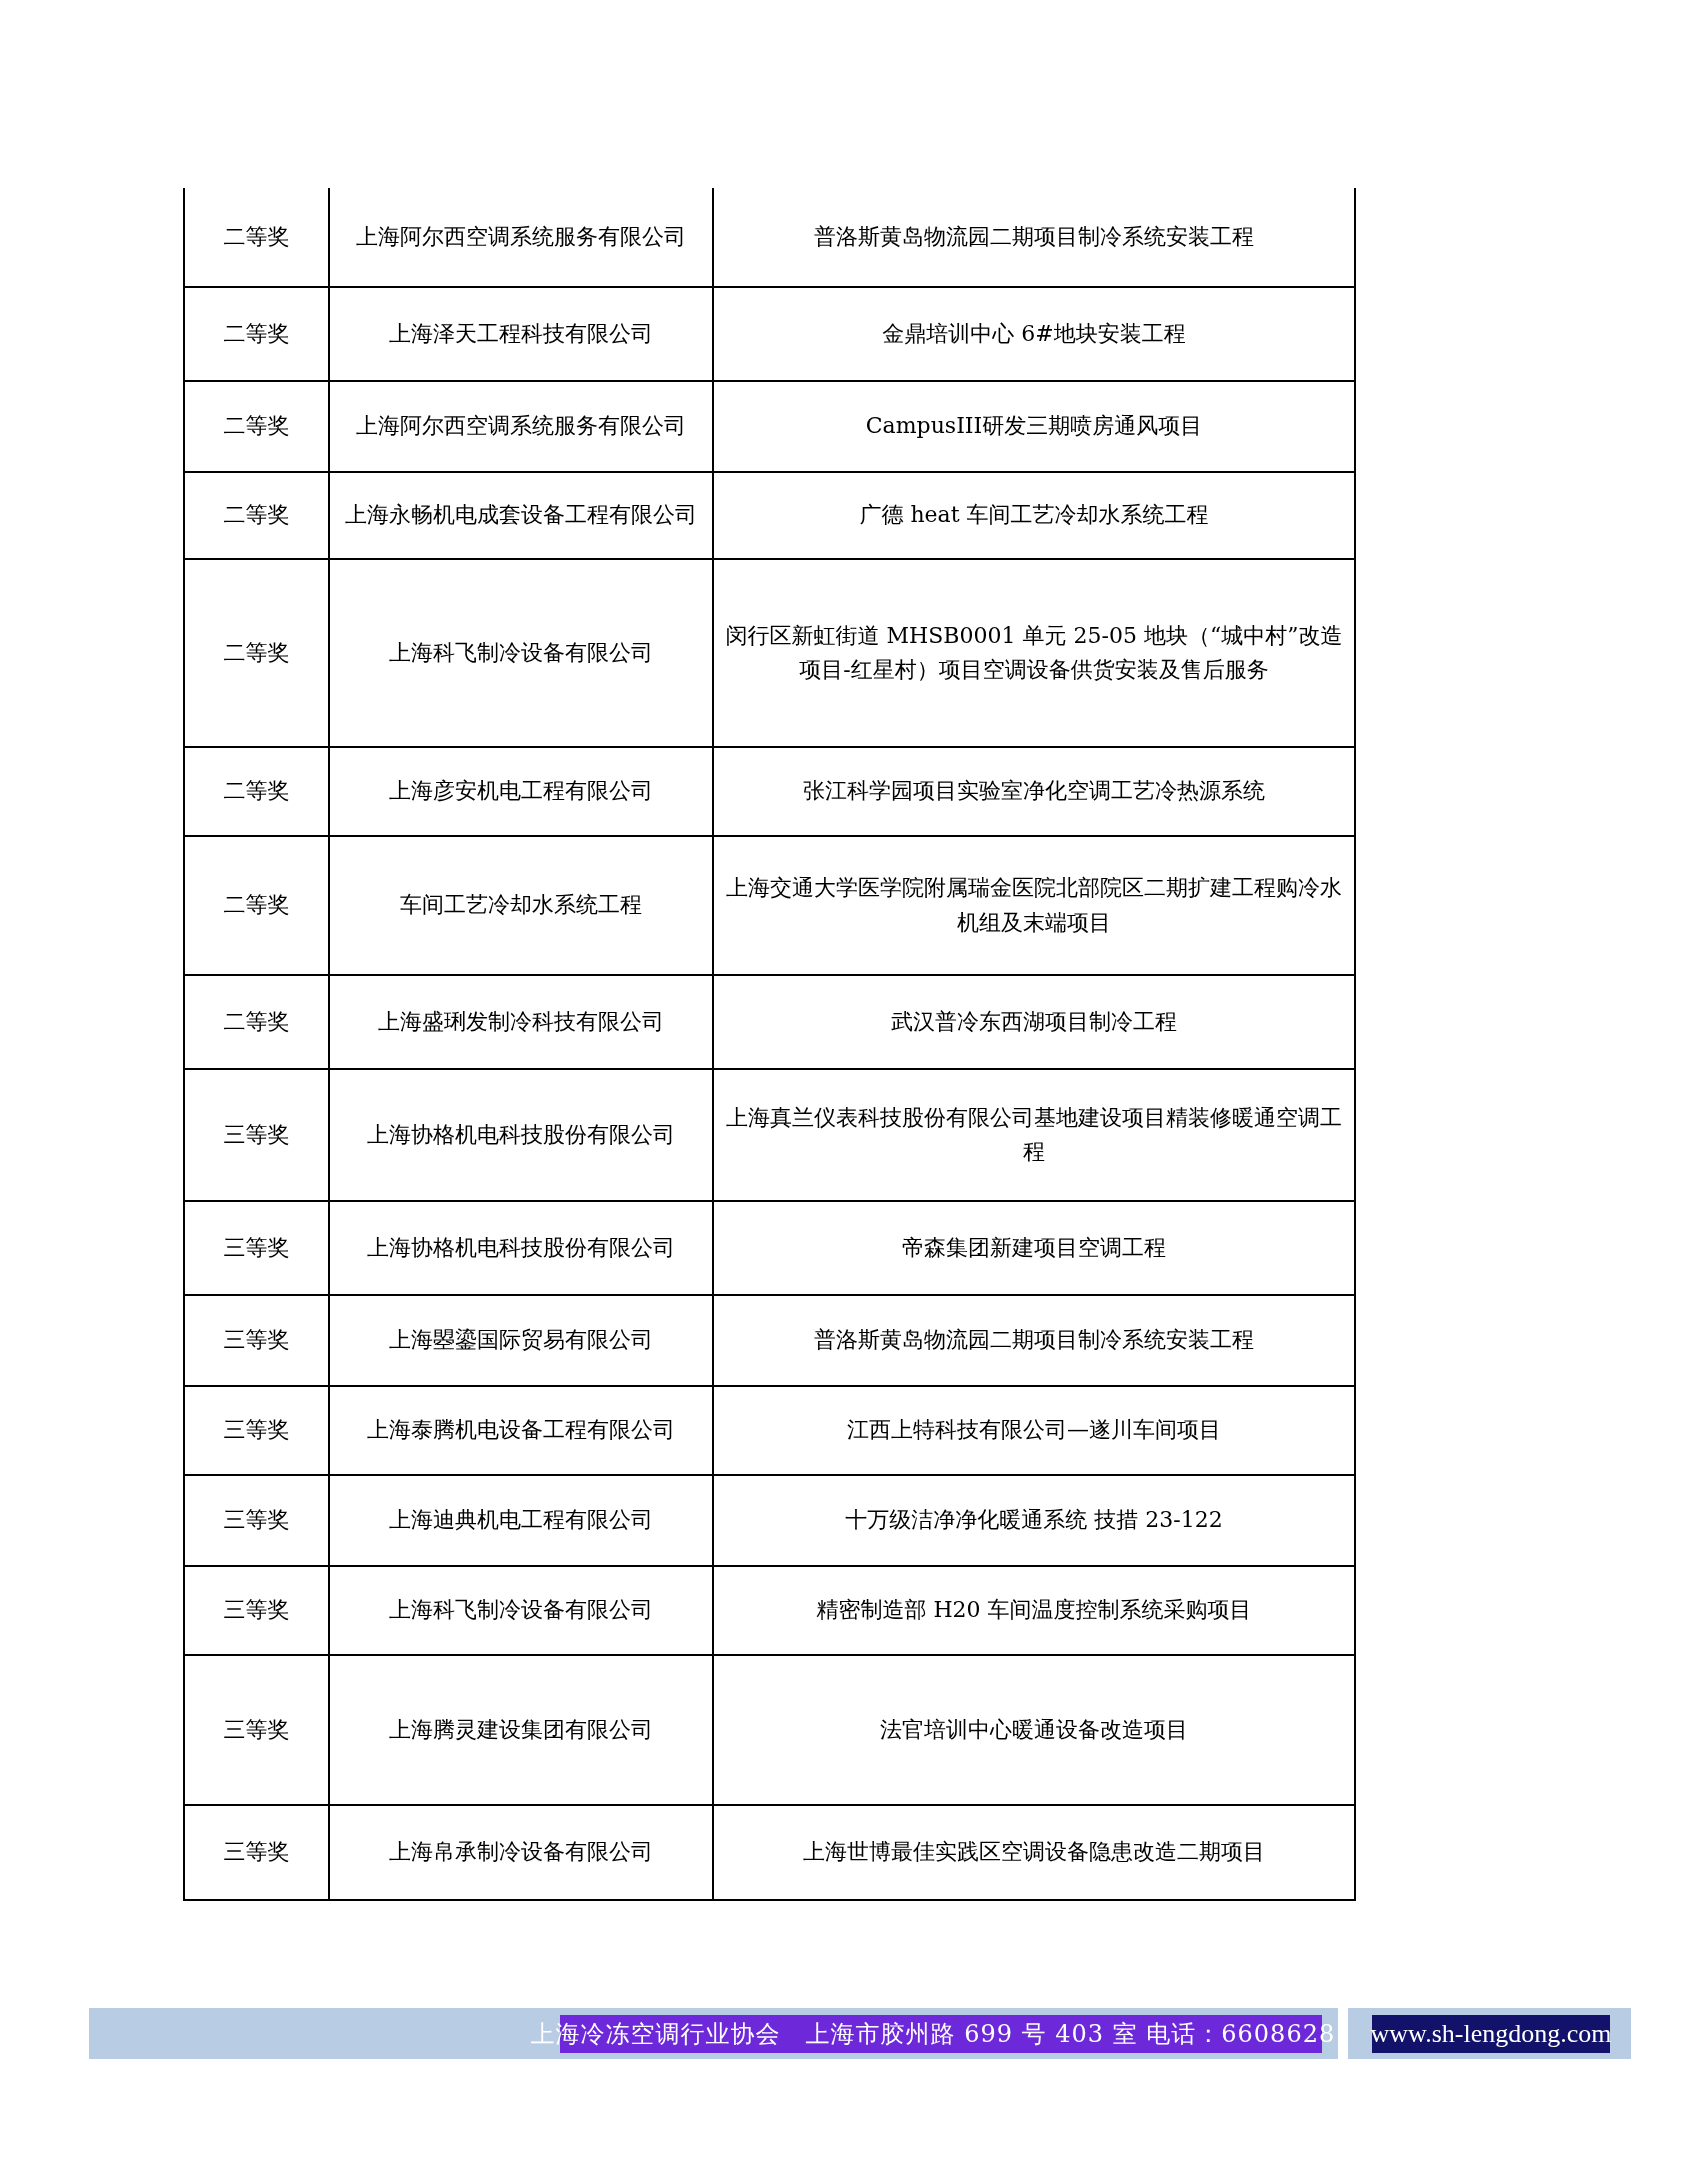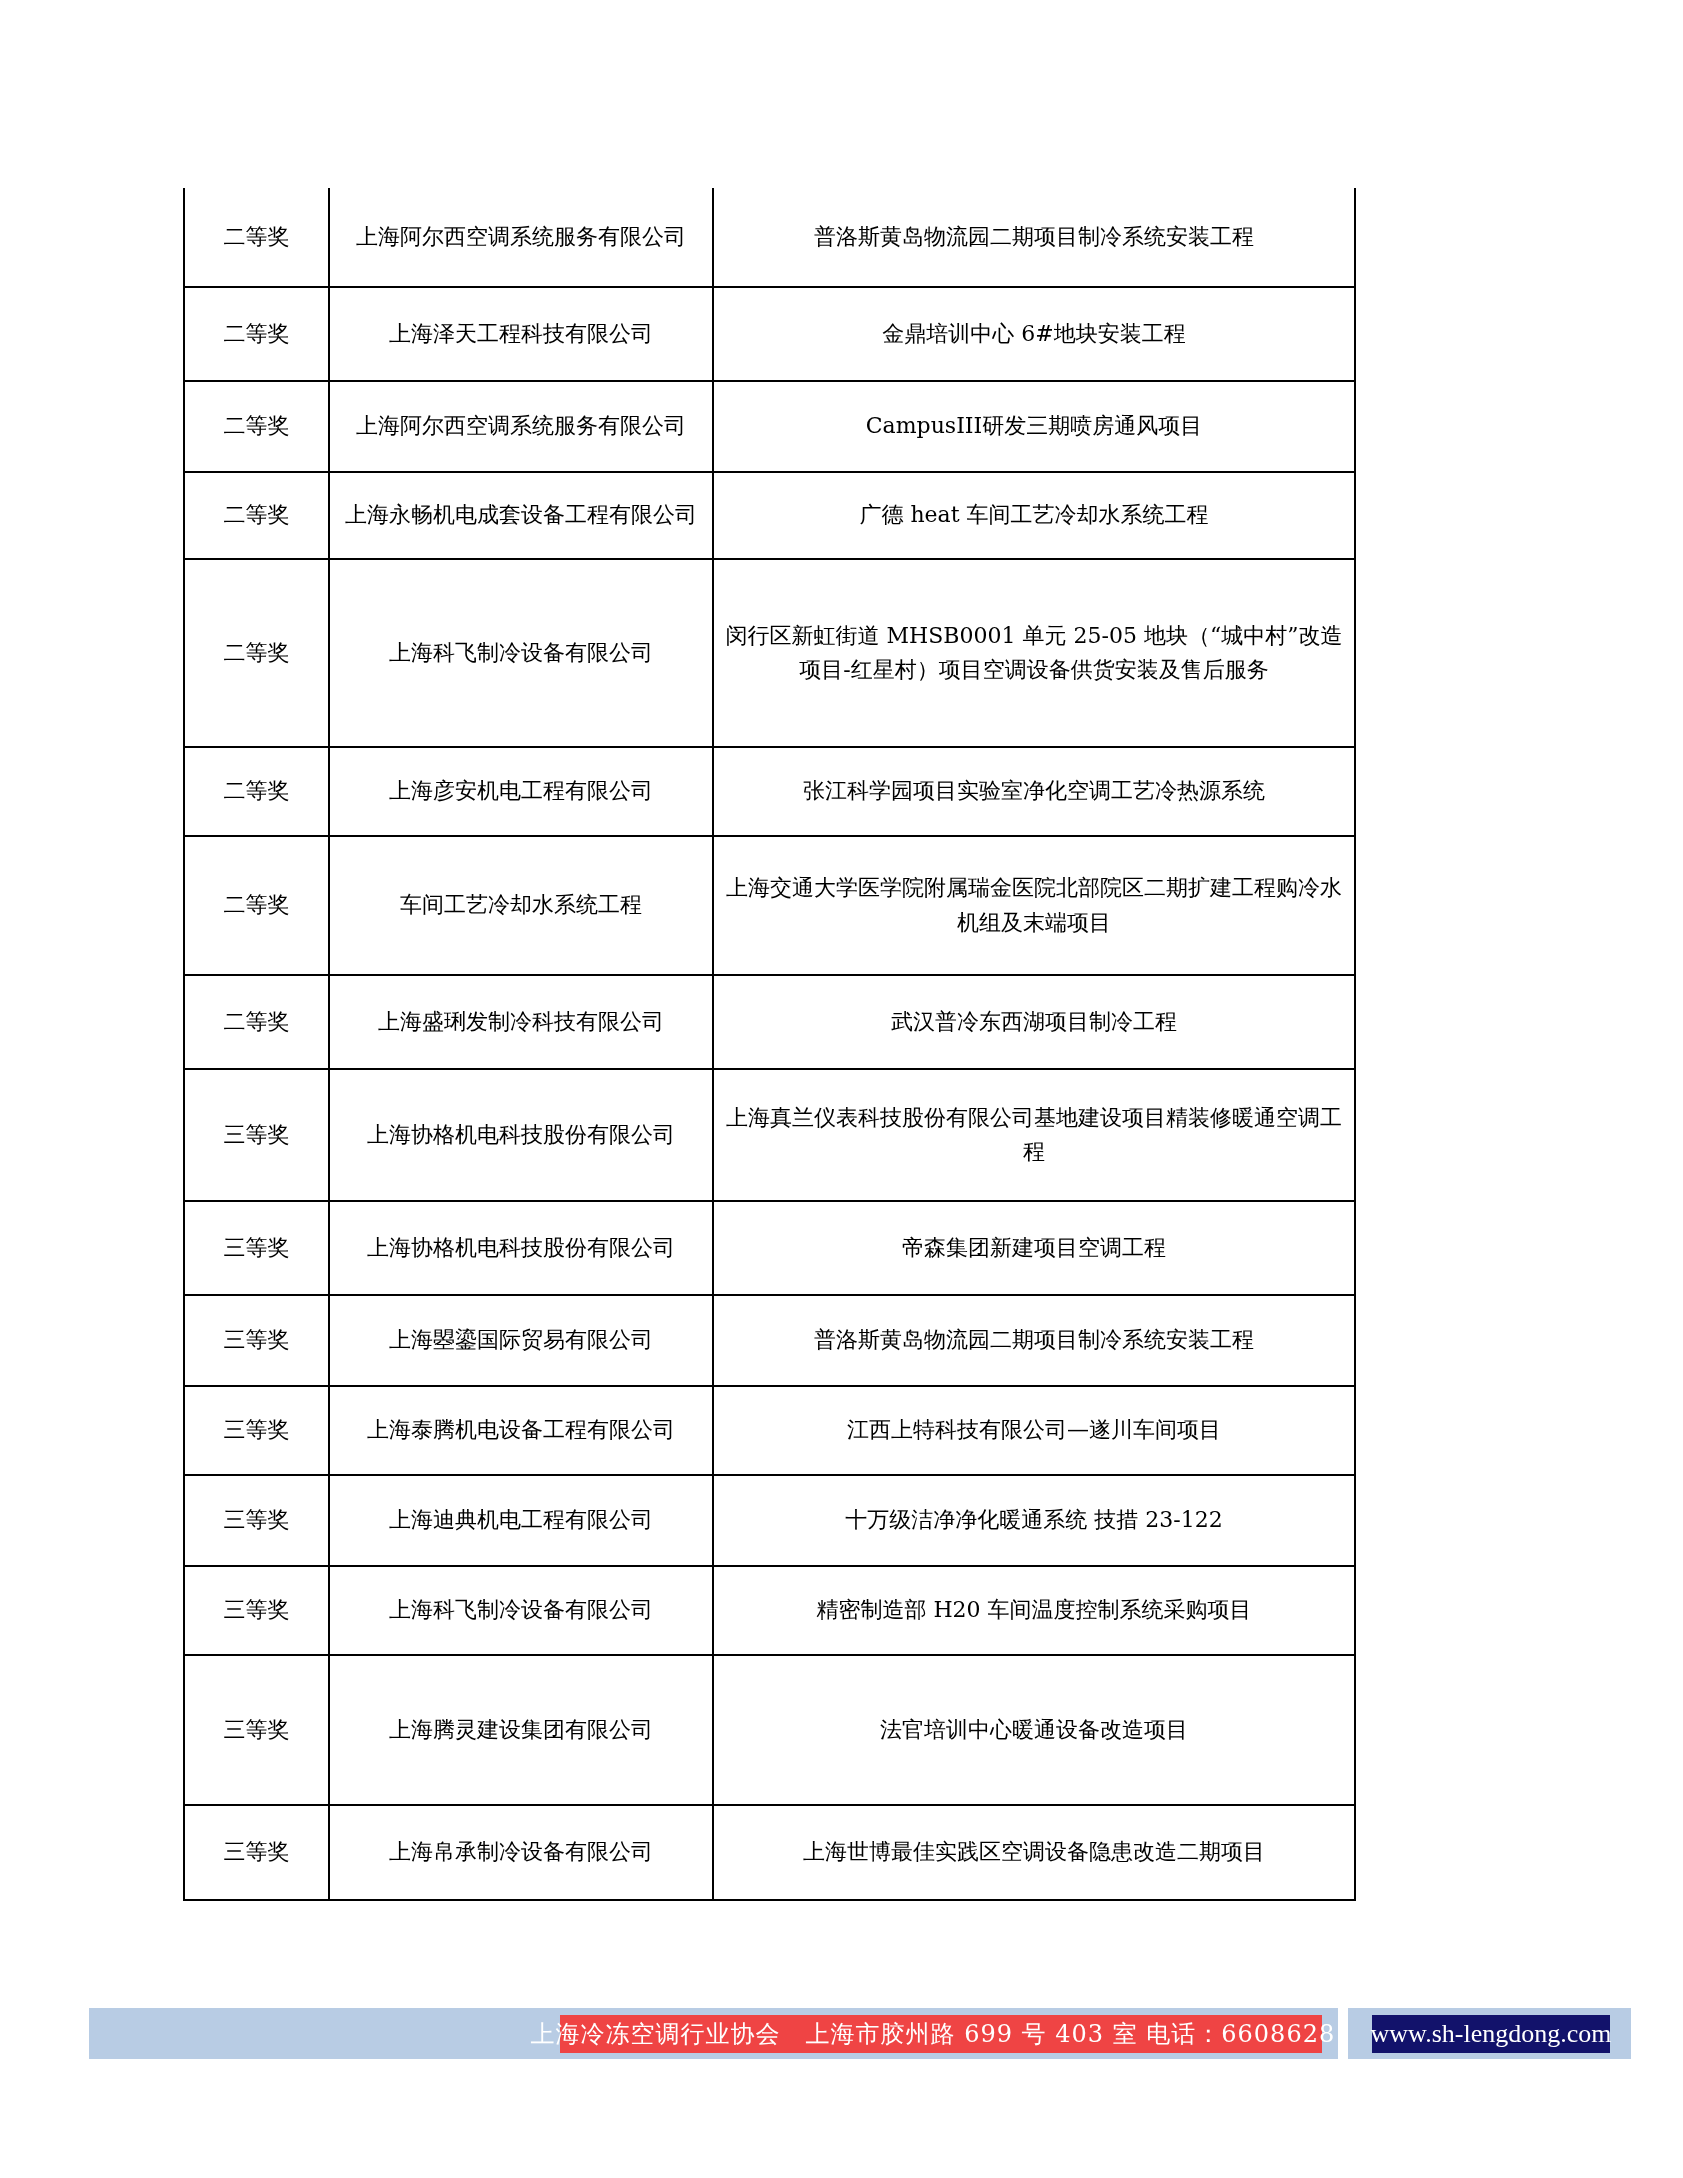--- a/index.html
+++ b/index.html
@@ -138,21 +138,21 @@
           <tr style="height: 95px;">
             <td class="award-cell">三等奖</td>
             <td class="company-cell">上海帛承制冷设备有限公司</td>
             <td class="project-cell">上海世博最佳实践区空调设备隐患改造二期项目</td>
           </tr>
         </tbody>
     </table>
   </div>
 
   <div class="footer-band band-main" style="background: rgb(184, 204, 228);">
-    <div class="navy-box navy-main" style="background: #ef4444; color: rgb(255, 255, 255);">
+    <div class="navy-box navy-main" style="background: #6d28d9; color: rgb(255, 255, 255);">
       <span>上海冷冻空调行业协会　上海市胶州路 699 号 403 室  电话：66086281</span>
     </div>
   </div>
 
   <div class="footer-band band-site" style="background: rgb(184, 204, 228);">
     <div class="navy-box navy-site" style="background: rgb(18, 18, 107); color: rgb(255, 255, 255);">
       <span>www.sh-lengdong.com</span>
     </div>
   </div>
 

